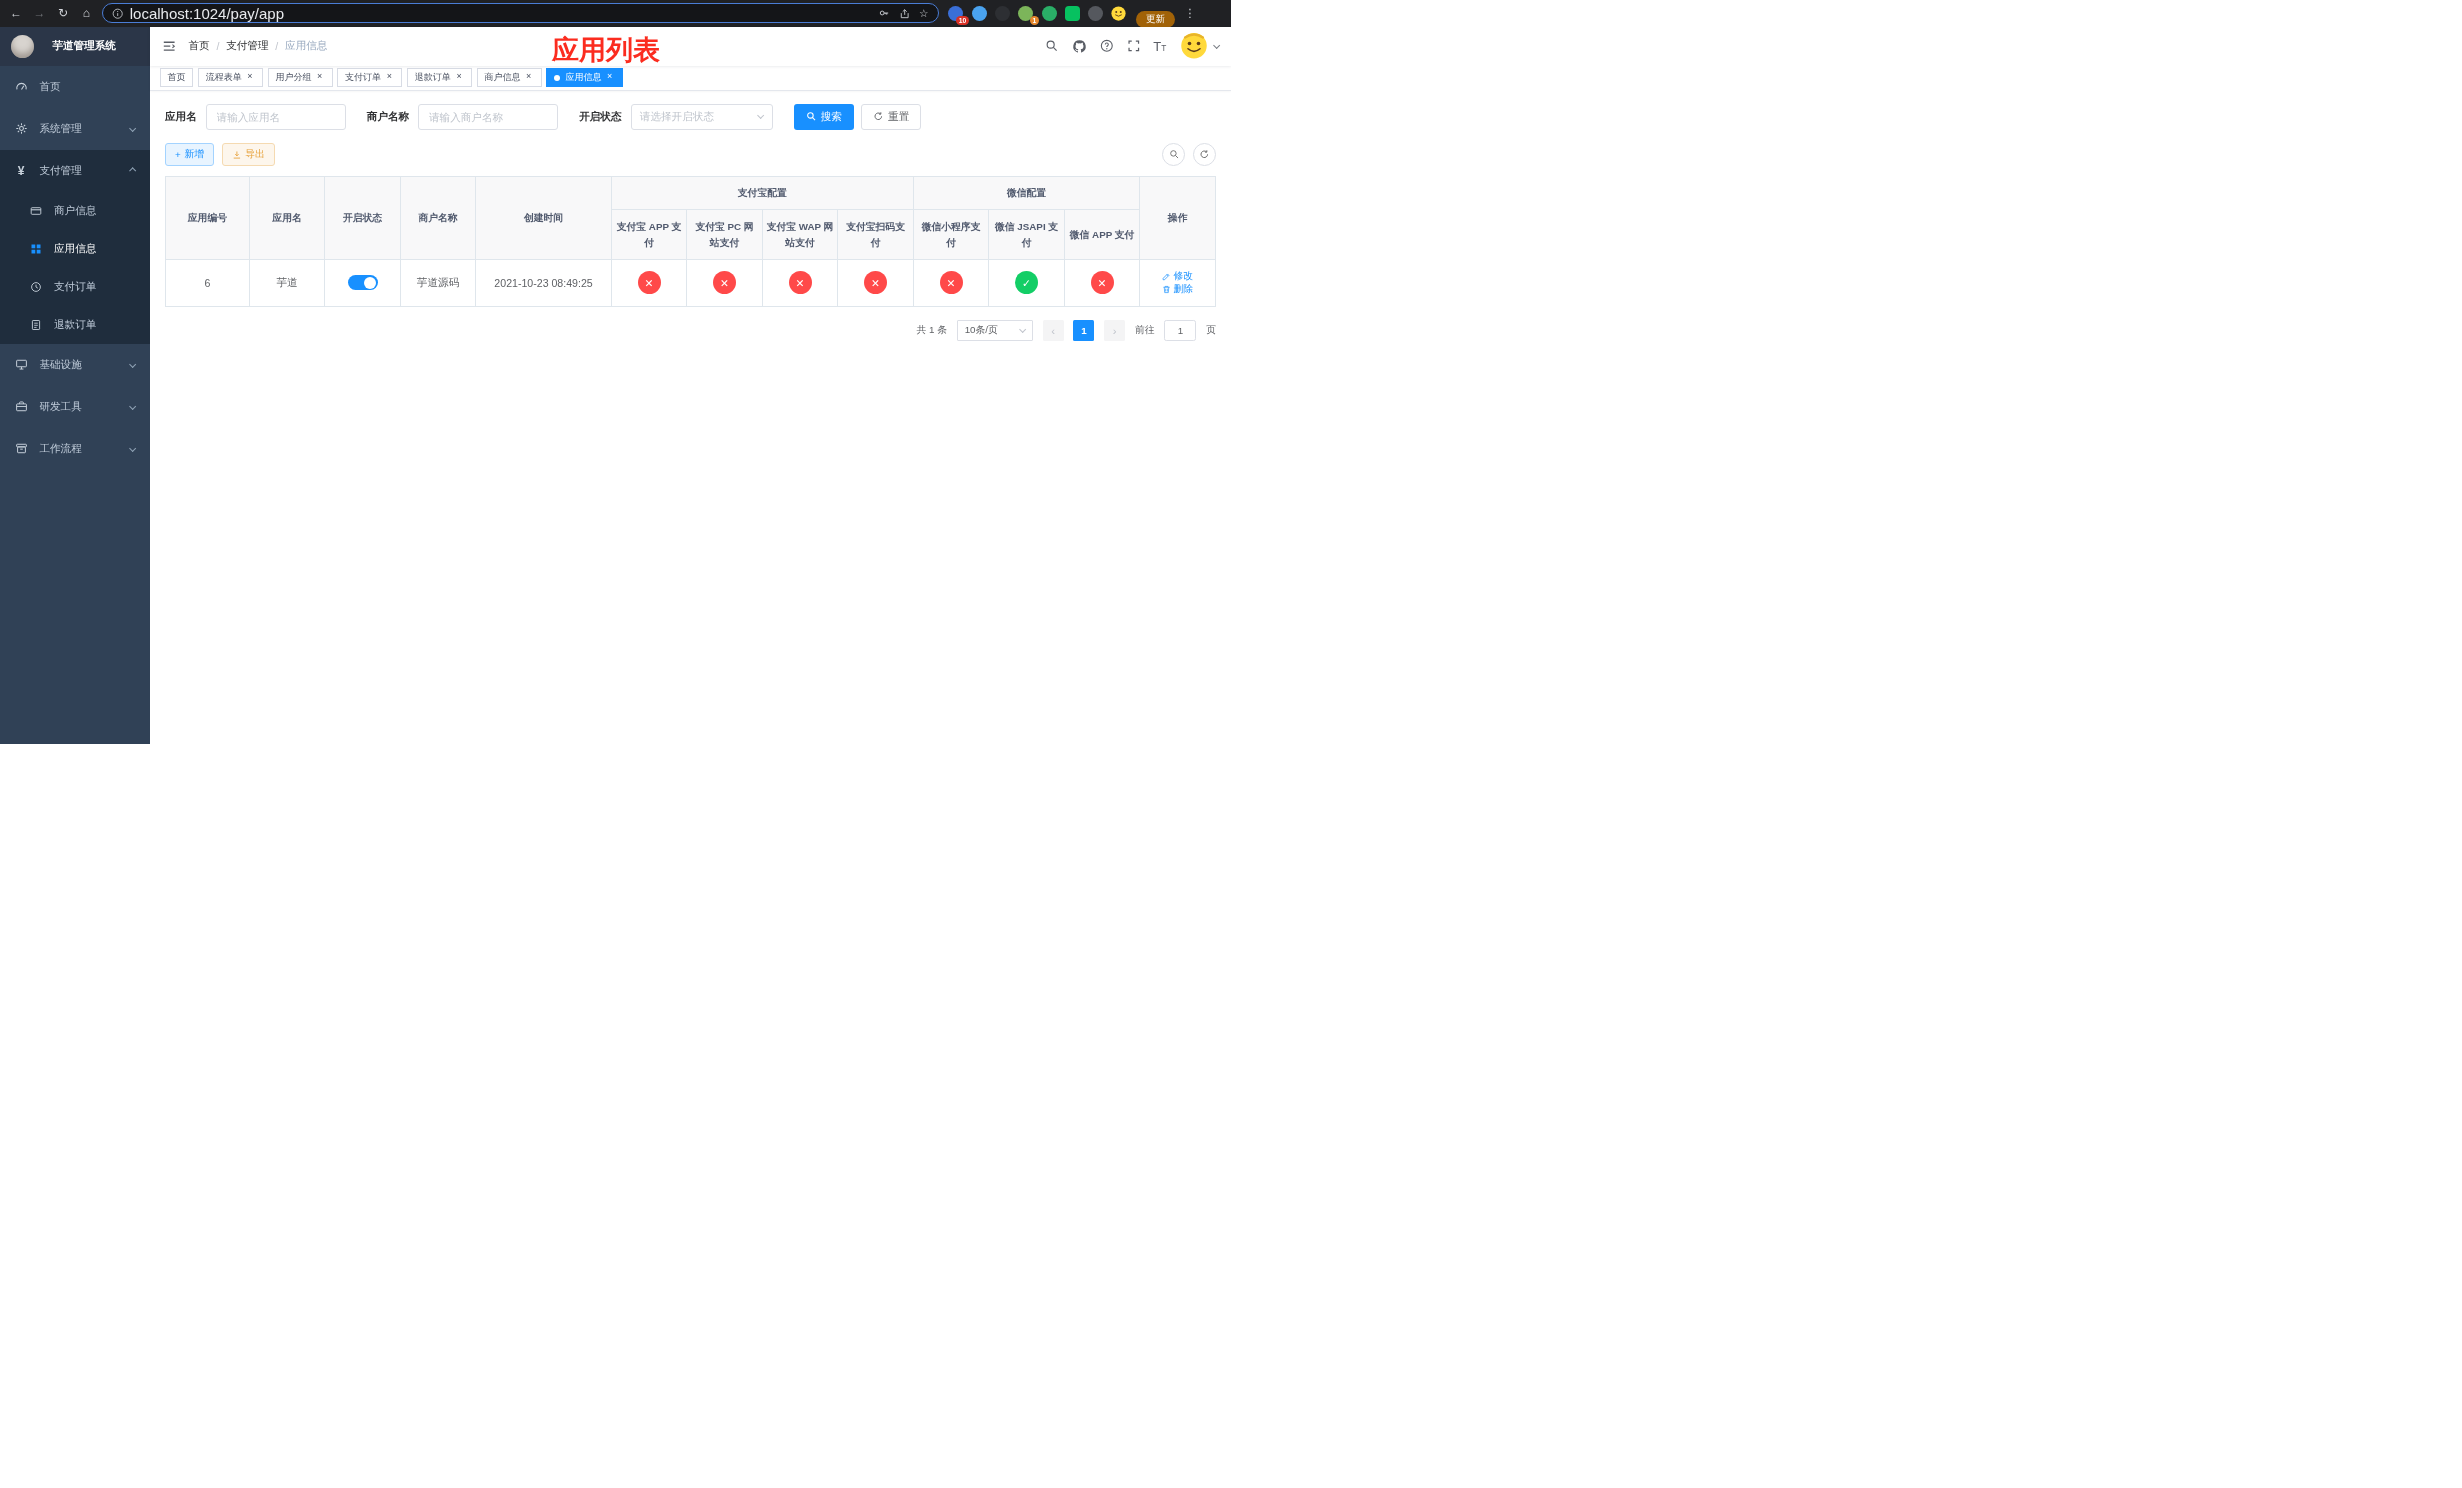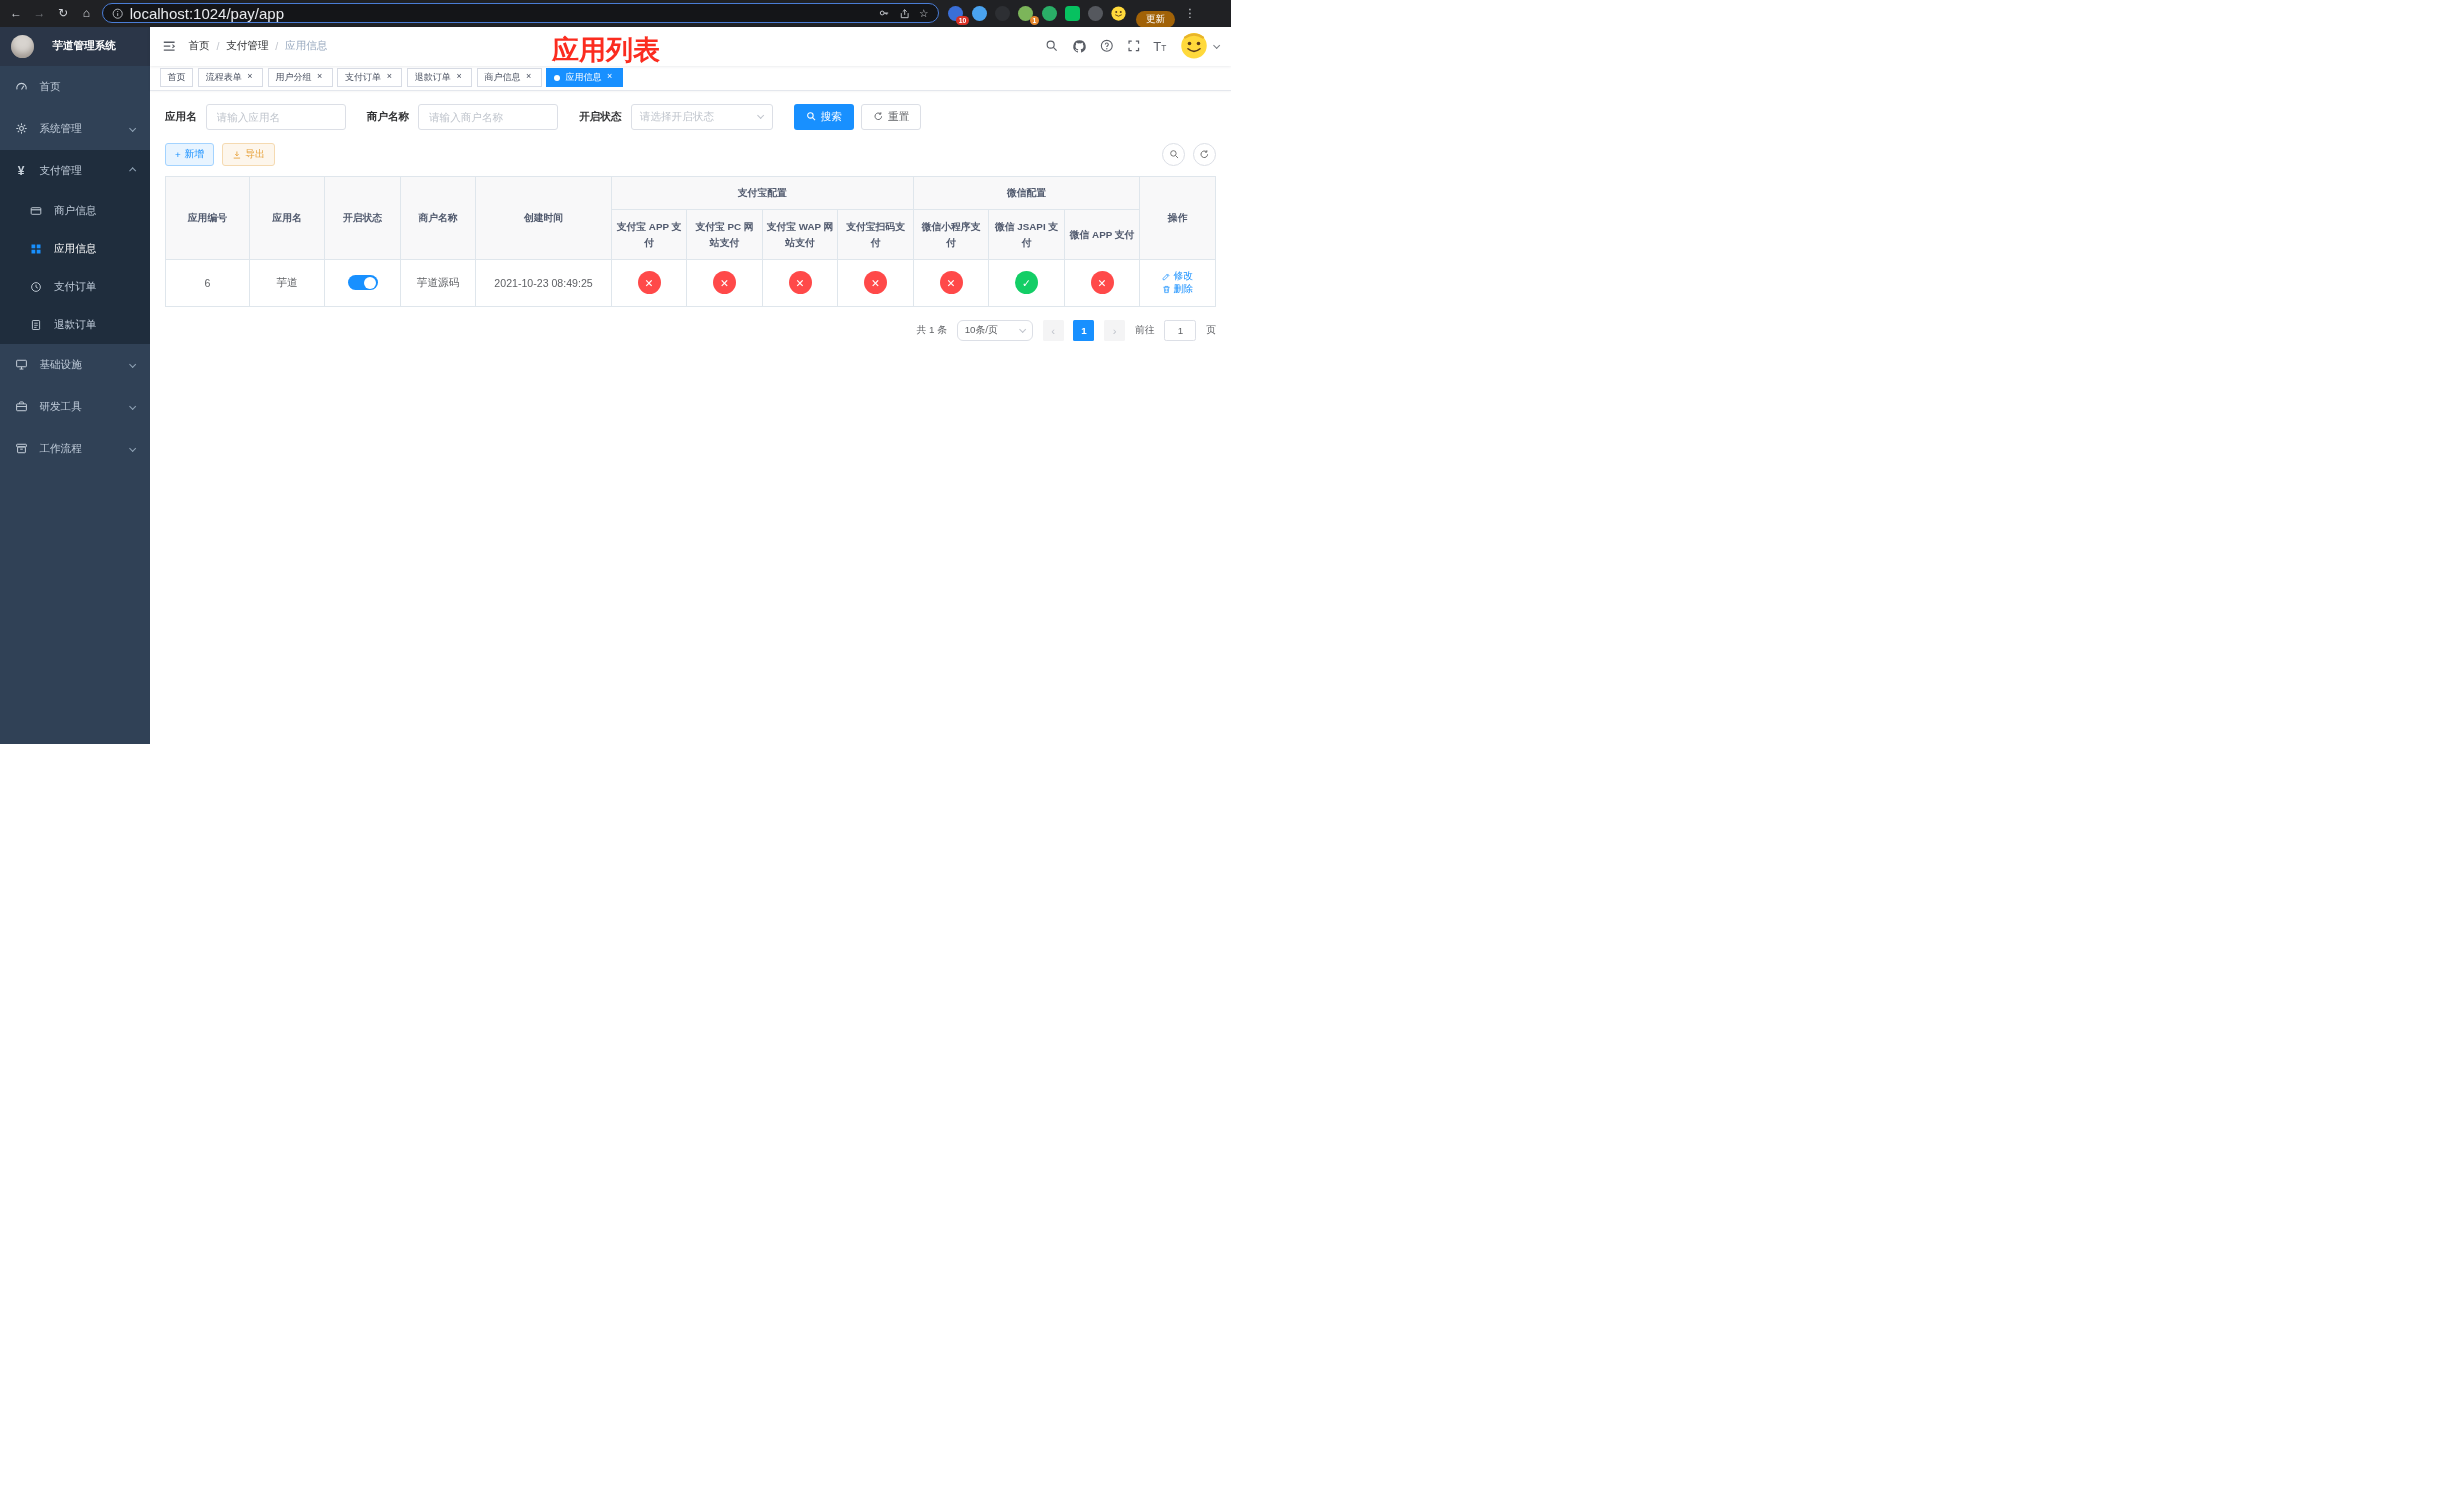--- a/index.html
+++ b/index.html
@@ -139,21 +139,21 @@
   .status.status-fail { background:#ff4949; }
   .status.status-fail::before { content:"\2715"; }
   .status.status-pass { background:#13ce66; }
   .status.status-pass::before { content:"\2713"; }
   .op-link { color:#1890ff; font-size:9.8px; display:inline-flex; align-items:center;
     gap:2.3px; margin:0 4.5px; cursor:pointer; white-space:nowrap; }
 
   
   .pagination { display:flex; align-items:center; justify-content:flex-end; gap:9.8px;
     margin-top:13.6px; font-size:9.8px; color:#606266; }
-  .page-size { width:76px; height:21px; border:0.8px solid #dcdfe6; border-radius:6px;
+  .page-size { width:76px; height:21px; border:0.8px solid #dcdfe6; border-radius:1px;
     display:flex; align-items:center; justify-content:space-between; padding:0 6.8px;
     cursor:pointer; }
   .pager { display:flex; align-items:center; gap:9.8px; }
   .pg-btn { min-width:21px; height:21px; background:#f4f4f5; color:#c0c4cc; border:none;
     border-radius:1.5px; font-size:11.4px; display:flex; align-items:center;
     justify-content:center; cursor:pointer; }
   .pg-cur { min-width:21px; height:21px; background:#1890ff; color:#fff; border:none;
     border-radius:1.5px; font-size:9.8px; font-weight:bold; display:flex; align-items:center;
     justify-content:center; cursor:pointer; }
   .goto-input { width:32px; height:21px; border:0.8px solid #dcdfe6; border-radius:2.3px;

